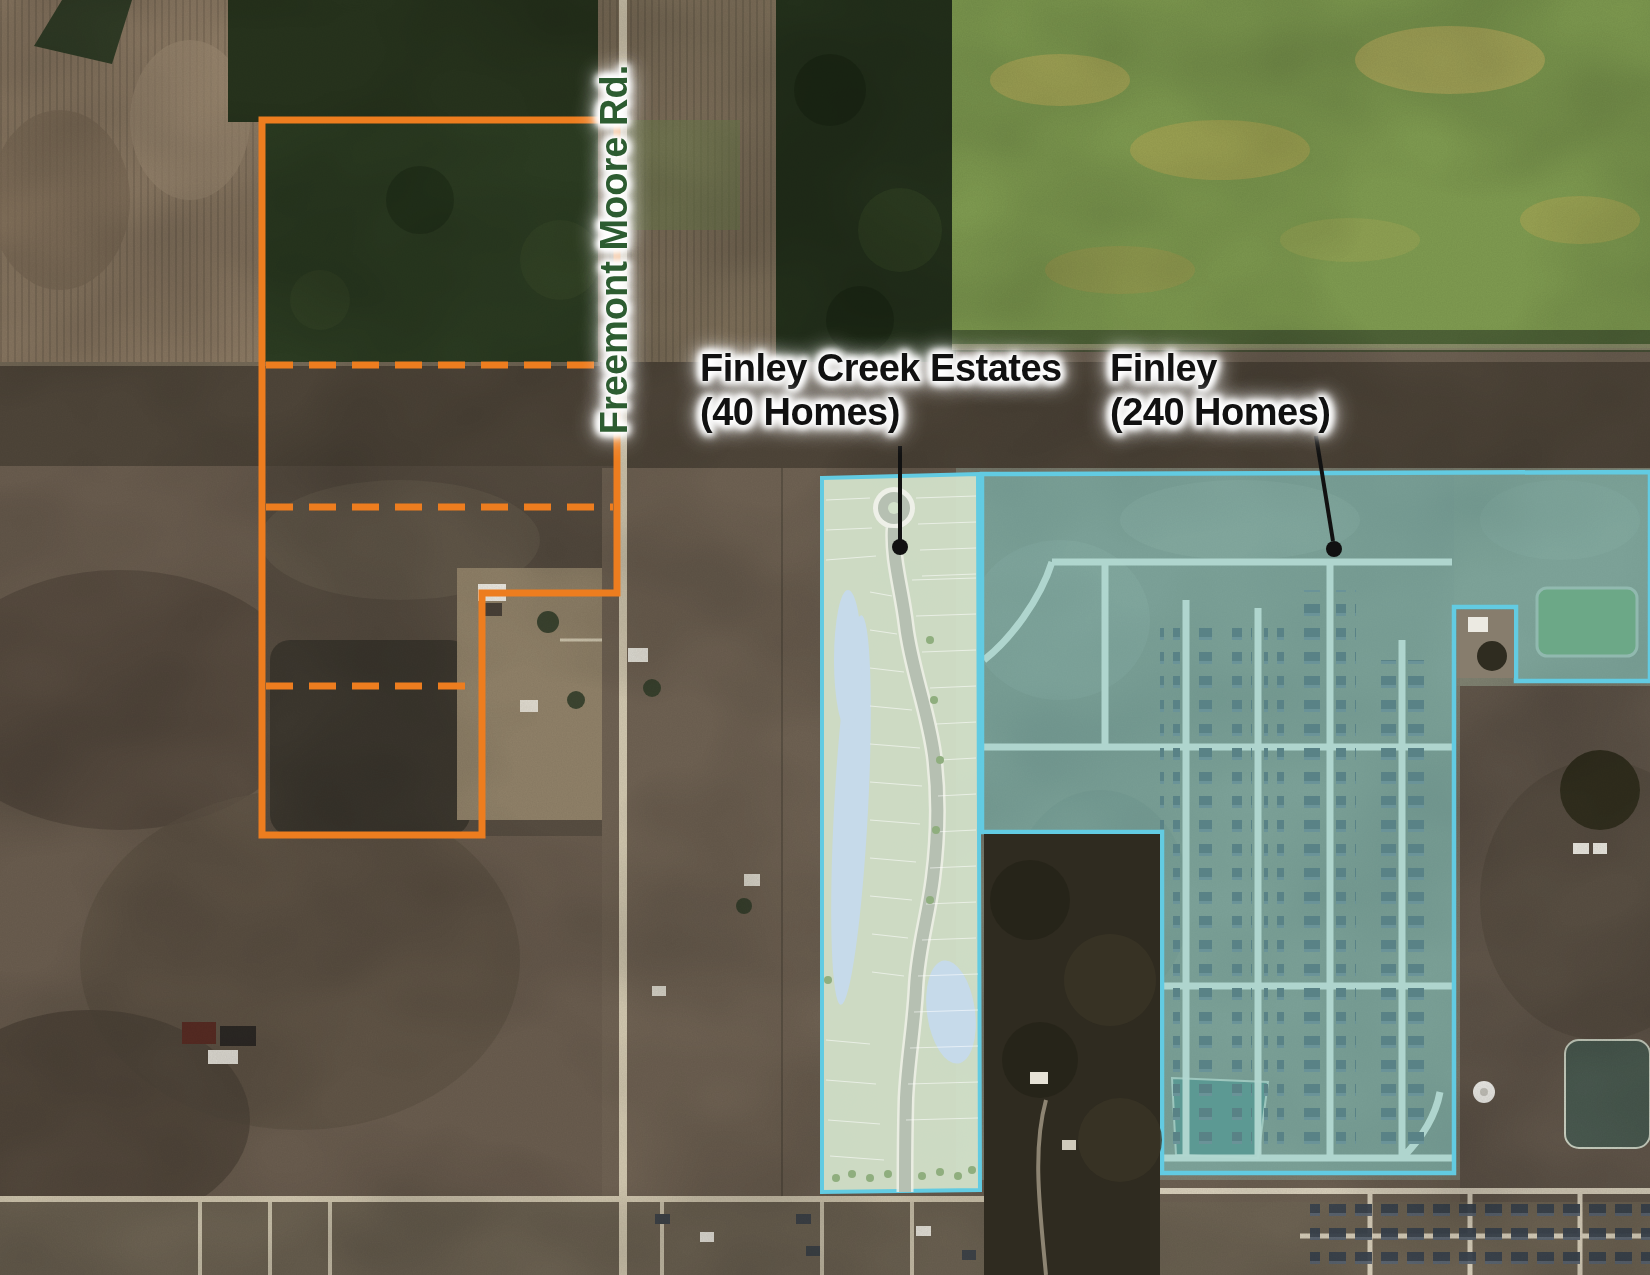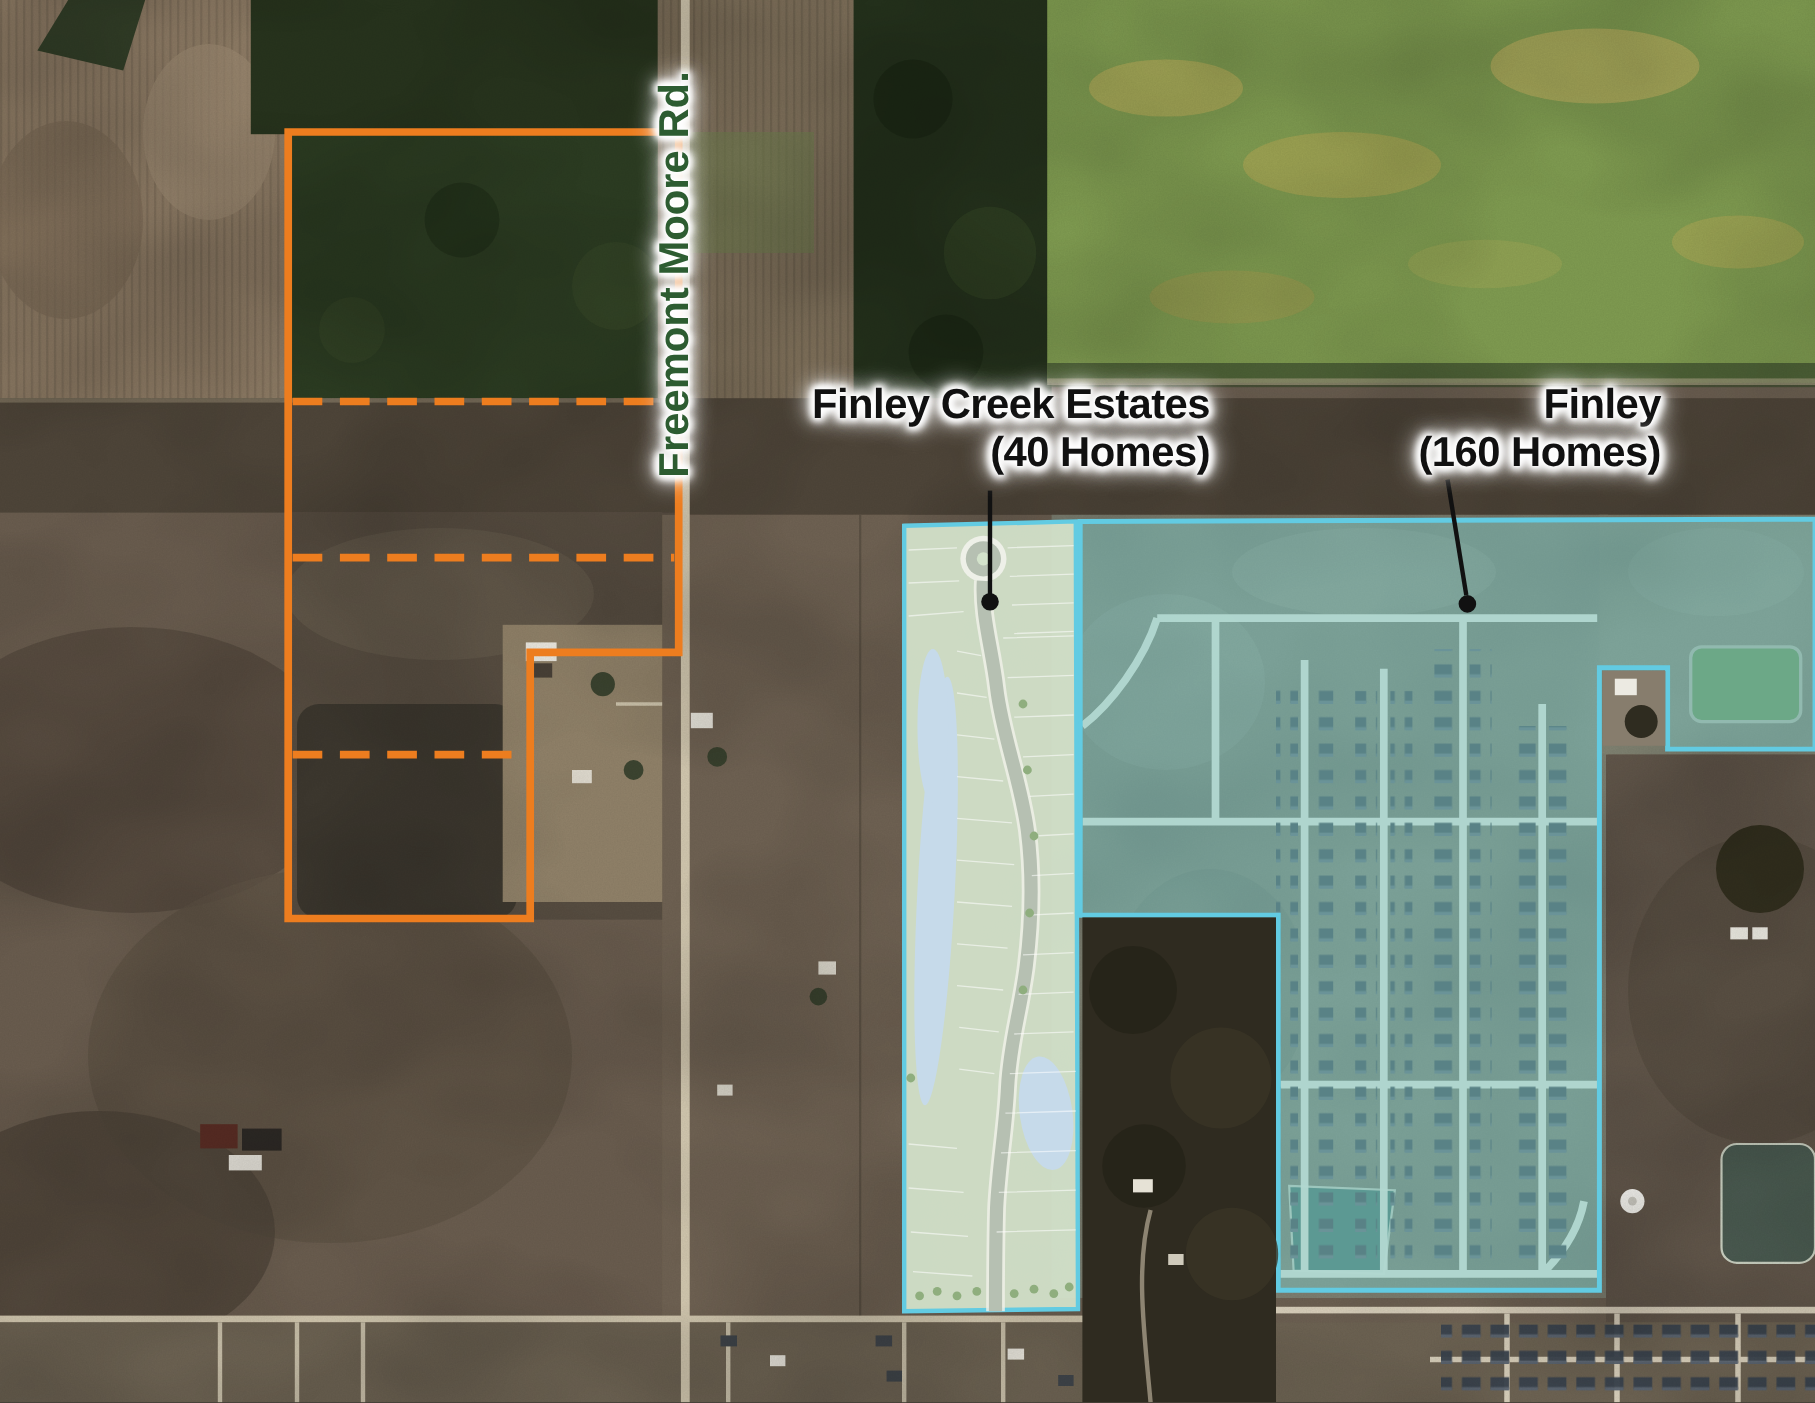--- a/index.html
+++ b/index.html
@@ -11,21 +11,21 @@
     --leader-line:#111111;
   }
   html,body{margin:0;padding:0;background:#222;}
   .map{position:relative;width:1650px;height:1275px;overflow:hidden;
        font-family:"Liberation Sans","DejaVu Sans",sans-serif;background:#6b5f51;}
   .map svg{position:absolute;left:0;top:0;}
   .lbl{position:absolute;font-weight:700;white-space:nowrap;
        text-shadow:0 0 3px #fff,0 0 6px #fff,0 0 10px #fff,0 0 14px #fff,
                    0 0 18px #fff,0 0 24px #fff,0 0 28px #fff,
                    2px 2px 8px #fff,-2px -2px 8px #fff,2px -2px 8px #fff,-2px 2px 8px #fff;}
-  .annot{font-size:38px;line-height:44px;letter-spacing:-0.5px;text-align:right;
+  .annot{font-size:38px;line-height:44px;letter-spacing:-0.5px;text-align:left;
          color:var(--annotation-text);width:400px;}
   .road-lbl{font-size:38px;letter-spacing:0;color:var(--road-label-text);
             width:380px;text-align:center;left:424px;top:228px;
             transform:rotate(-90deg);transform-origin:center;}
   #finley-label{left:700px;top:346px;}
   #atwater-label{left:1110px;top:346px;}
 </style>
 </head>
 <body>
 
@@ -254,16 +254,16 @@
 
 <div class="lbl road-lbl">Freemont Moore Rd.</div>
 
 <div class="lbl annot" id="finley-label">
   <div>Finley Creek Estates</div>
   <div>(40 Homes)</div>
 </div>
 
 <div class="lbl annot" id="atwater-label">
   <div>Finley</div>
-  <div>(160 Homes)</div>
+  <div>(240 Homes)</div>
 </div>
 
 </div>
 
 </body></html>

